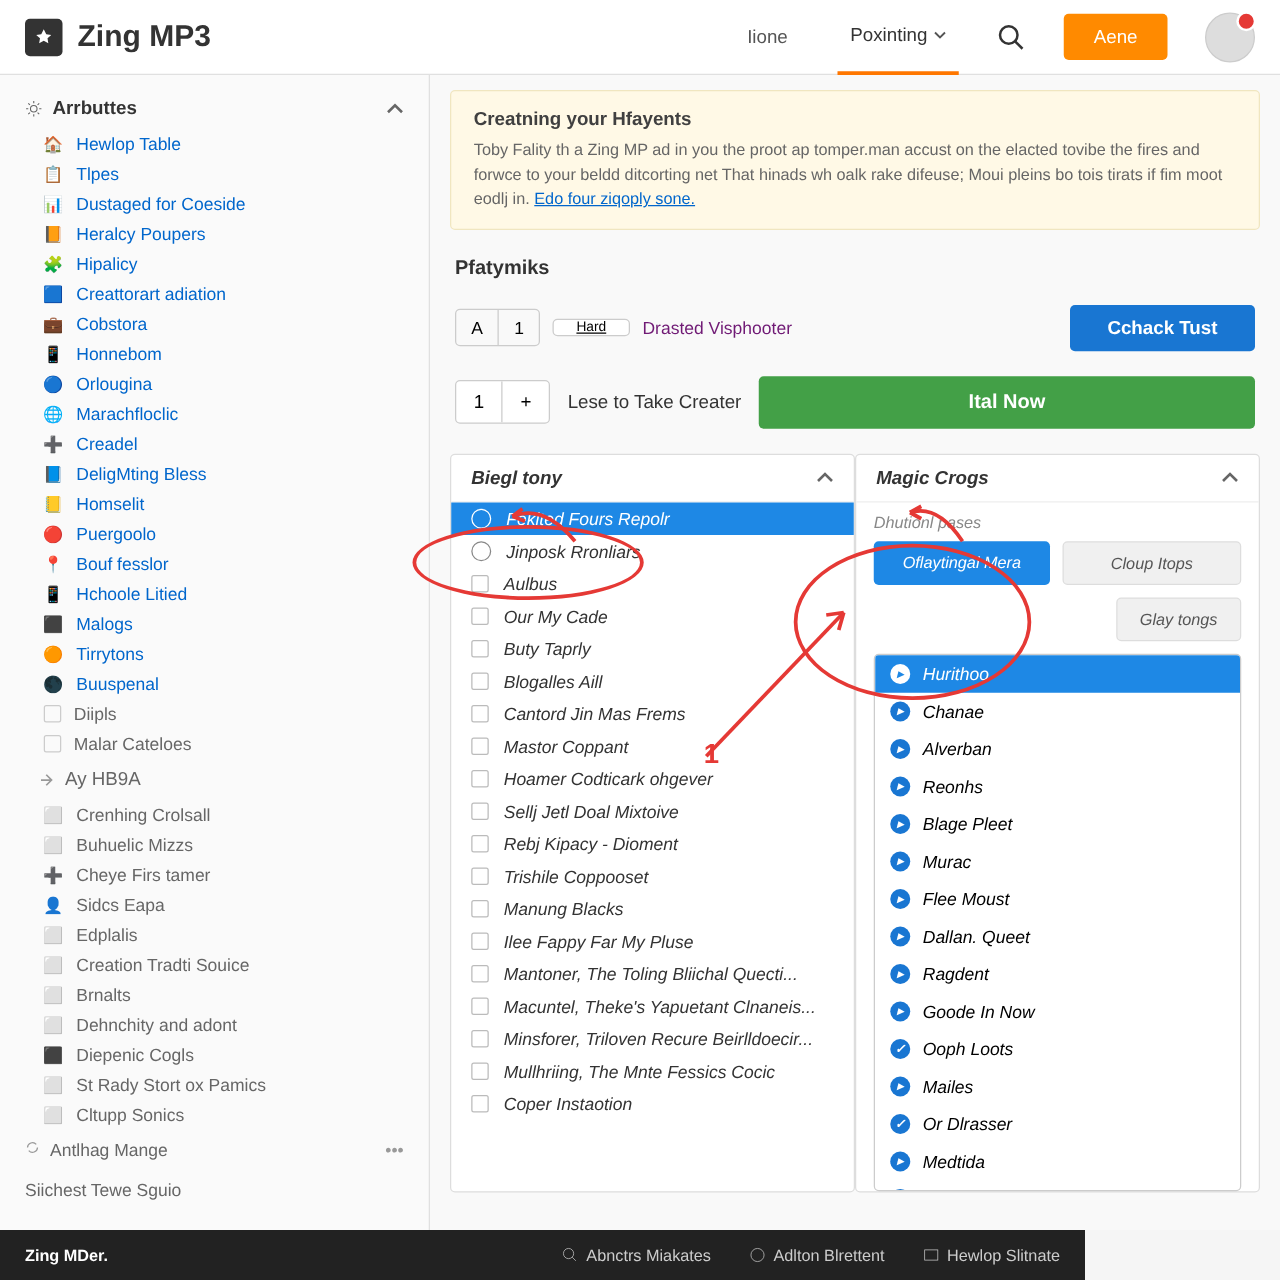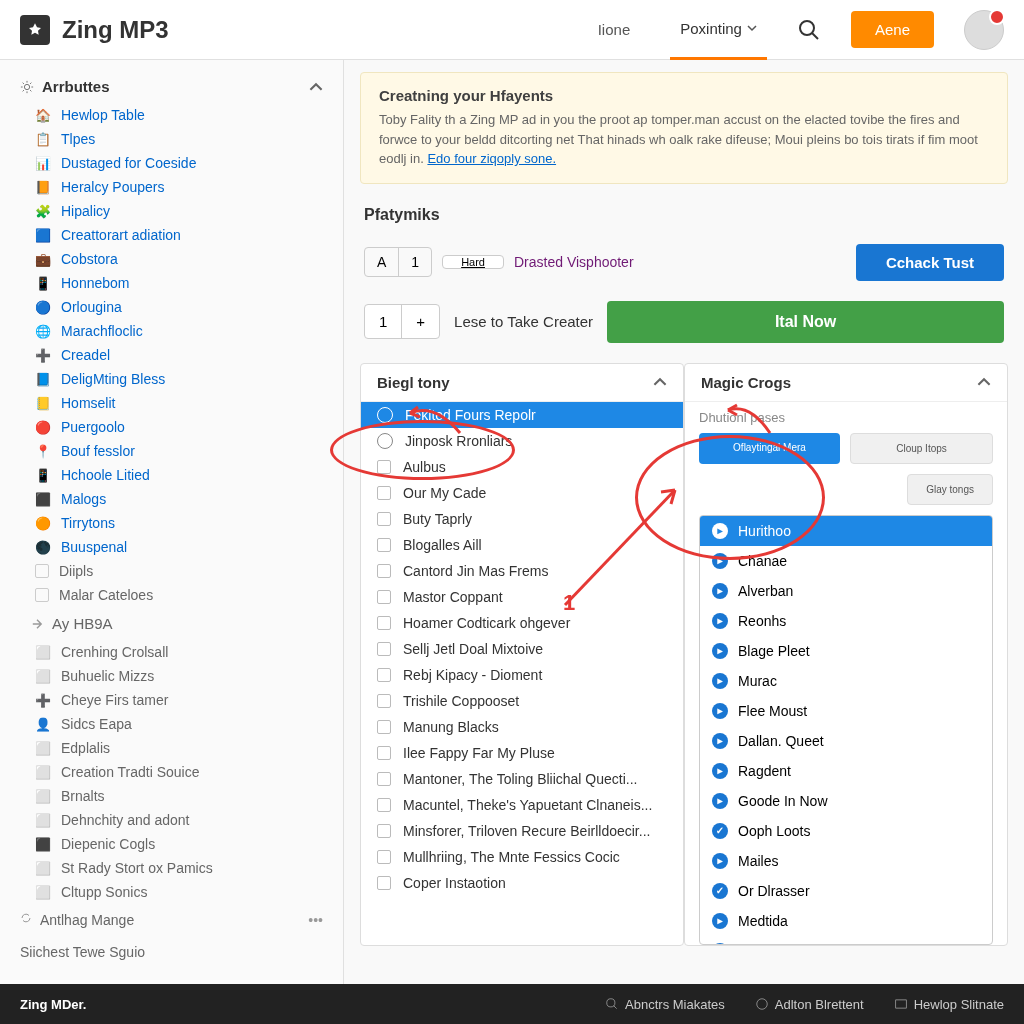--- a/index.html
+++ b/index.html
@@ -39,42 +39,42 @@
 .pill-btn { padding: 0 18px; border: 1px solid #ccc; border-radius: 4px; background: #fff; font-size: 11px; cursor: pointer; text-decoration: underline; }
 .muted-text { color: #701a75; font-size: 14px; }
 .blue-btn { background: #1976d2; color: #fff; padding: 10px 30px; border-radius: 4px; border: none; font-size: 15px; font-weight: bold; cursor: pointer; margin-left: auto; }
 .green-btn { background: #43a047; color: #fff; padding: 12px 0; border-radius: 4px; border: none; font-size: 16px; font-weight: bold; cursor: pointer; flex: 1; text-align: center; }
 .action-row { display: flex; align-items: center; padding: 10px 20px; gap: 14px; }
 .qty2 { display: flex; border: 1px solid #ccc; border-radius: 4px; overflow: hidden; background: #fff; }
 .qty2 span { padding: 8px 14px; font-size: 15px; }
 .qty2 .plus { border-left: 1px solid #ccc; cursor: pointer; }
 .take-text { font-size: 15px; color: #333; }
 .panels { display: flex; gap: 0; padding: 10px 16px; }
-.panel { flex: 1; background: #fff; border: 1px solid #ddd; border-radius: 4px; }
+.panel { flex: 1; background: #fff; border: 1px solid #ddd; border-radius: 4px; font-style: italic; }
 .panel-header { display: flex; align-items: center; justify-content: space-between; padding: 10px 16px; border-bottom: 1px solid #eee; }
 .panel-title { font-size: 15px; font-weight: bold; color: #333; }
 .chev { width: 14px; height: 14px; }
 .list-item { display: flex; align-items: center; padding: 5px 16px; font-size: 14px; color: #333; gap: 12px; }
 .list-item.selected { background: #1e88e5; color: #fff; }
 .list-item .radio { width: 16px; height: 16px; border: 1.5px solid #888; border-radius: 50%; flex-shrink: 0; }
 .list-item.selected .radio { border-color: #fff; }
 .list-item .cb { width: 14px; height: 14px; border: 1px solid #bbb; border-radius: 2px; flex-shrink: 0; }
 .right-panel .top-label { padding: 8px 14px; font-size: 13px; color: #888; }
 .right-panel .btn-row { display: flex; gap: 10px; padding: 0 14px 10px; }
-.chip { flex: 1; padding: 9px 10px; border-radius: 4px; font-size: 10px; text-align: center; cursor: pointer; }
+.chip { flex: 1; padding: 9px 10px; border-radius: 4px; font-size: 13px; text-align: center; cursor: pointer; }
 .chip.blue { background: #1e88e5; color: #fff; }
 .chip.gray { background: #f0f0f0; border: 1px solid #ddd; color: #555; }
 .drop-list { border: 1px solid #ccc; border-radius: 4px; margin: 0 14px; max-height: 430px; overflow-y: auto; }
 .drop-item { display: flex; align-items: center; padding: 7px 12px; font-size: 14px; gap: 10px; cursor: pointer; }
 .drop-item.hl { background: #1e88e5; color: #fff; }
 .drop-item .di { width: 16px; height: 16px; border-radius: 50%; display: inline-flex; align-items: center; justify-content: center; font-size: 10px; font-weight: bold; }
 .drop-item .di.blue { background: #1976d2; color: #fff; }
 .drop-item .di.check { background: #1976d2; color: #fff; }
 .drop-item.hl .di { background: #fff; color: #1e88e5; }
-.footer { height: 40px; background: #222; color: #ccc; display: flex; align-items: center; padding: 0 20px; font-size: 13px; gap: 30px; position: fixed; bottom: 0; width: 1024px; }
+.footer { height: 40px; background: #222; color: #ccc; display: flex; align-items: center; padding: 0 20px; font-size: 13px; gap: 30px; position: fixed; bottom: 0; width: 868px; }
 .footer .brand { font-weight: bold; color: #fff; margin-right: auto; }
 .footer-item { display: flex; align-items: center; gap: 6px; }
 .red-circle { position: absolute; border: 3px solid #e53935; border-radius: 50%; pointer-events: none; }
 .red-arrow { position: absolute; pointer-events: none; }
 .red-num { position: absolute; color: #e53935; font-size: 22px; font-weight: bold; pointer-events: none; }
 </style>
 </head>
 <body>
 
 <div class="header">

